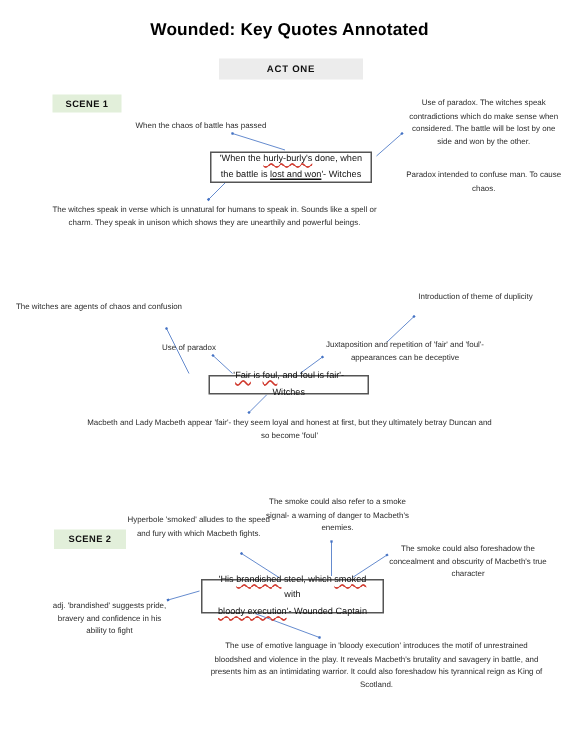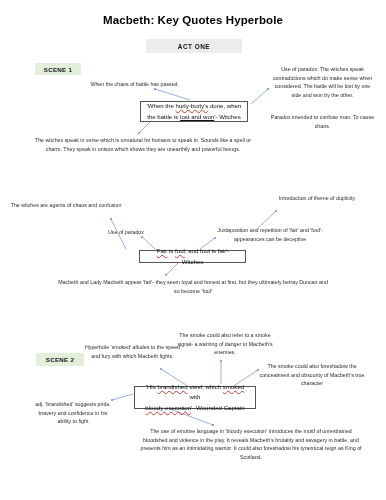--- a/index.html
+++ b/index.html
@@ -71,21 +71,21 @@
       <line x1="258" y1="228" x2="276" y2="211"></line>
       <line x1="178" y1="263" x2="166" y2="275"></line>
       <line x1="186" y1="385" x2="161" y2="369"></line>
       <line x1="221" y1="384" x2="221" y2="361"></line>
       <line x1="235" y1="385" x2="258" y2="370"></line>
       <line x1="133" y1="394" x2="112" y2="400"></line>
       <line x1="170" y1="409" x2="213" y2="425"></line>
     </g>
   </svg>
 
-  <div class="title">Macbeth: Key Quotes Hyperbole</div>
+  <div class="title">Wounded: Key Quotes Annotated</div>
   <div class="act-box">ACT ONE</div>
 
   <div class="scene-label" id="scene1-label">SCENE 1</div>
 
   <div class="note" style="left:88px;top:80px;width:92px;">When the chaos of battle has passed</div>
 
   <div class="quote-box" id="quote1">
     <div>
       <span>'When the </span><span class="sq">hurly-burly's</span><span> done, when</span><br>
       <span>the battle is </span><span class="ul">lost and won</span><span>'- Witches</span>

